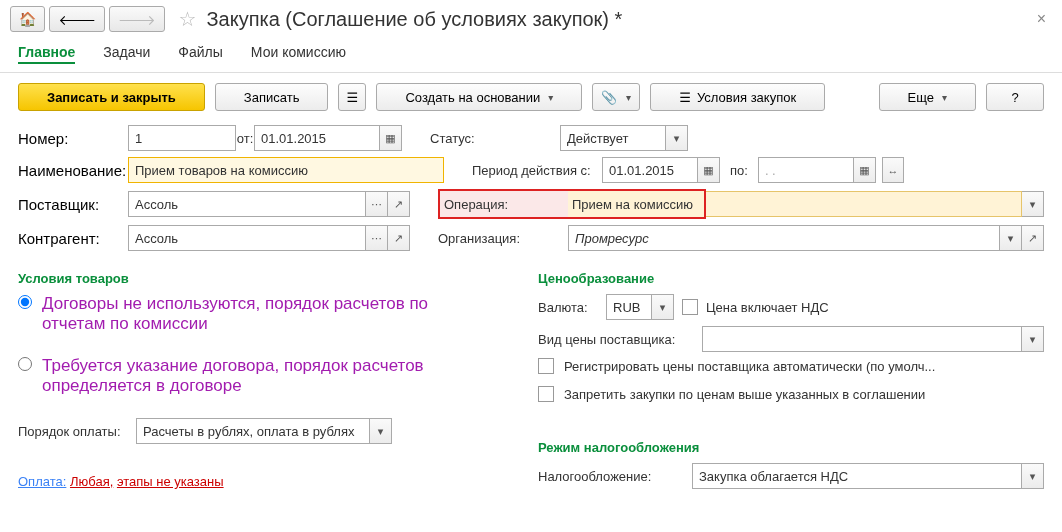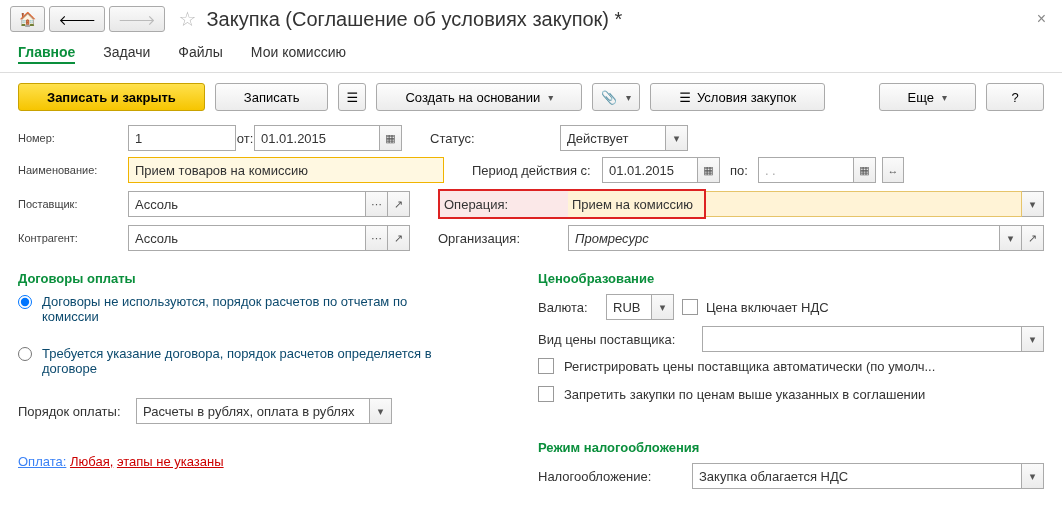--- a/index.html
+++ b/index.html
@@ -15,37 +15,37 @@
 .tab.active { color: #0a8f3c; border-bottom: 2px solid #0a8f3c; font-weight: bold; }
 .actions { display: flex; align-items: center; gap: 10px; padding: 10px 18px; }
 .btn { border: 1px solid #aaa; background: linear-gradient(#fdfdfd,#ececec); border-radius: 3px; height: 28px; padding: 0 28px; display: inline-flex; align-items: center; justify-content: center; cursor: pointer; font-size: 13px; }
 .btn-primary { background: linear-gradient(#ffe14d,#f6c500); border-color: #c9a200; font-weight: bold; }
 .btn-caret::after { content: '▾'; margin-left: 8px; font-size: 10px; color: #555; }
 .btn-more { margin-left: auto; }
 .btn-help { width: 32px; }
 .icon-sq { width: 28px; padding:0; }
 .form { padding: 4px 18px 0 18px; }
 .row { display: flex; align-items: center; margin-bottom: 6px; gap: 0; }
-.lbl { width: 110px; color: #404040; font-size: 11px; }
+.lbl { width: 110px; color: #000000; font-size: 15px; }
 .colgap { width: 28px; }
 .inp { border: 1px solid #aaa; height: 26px; padding: 2px 6px; font-size: 13px; background: #fff; display: inline-flex; align-items: center; }
 .inp.sm { width: 108px; }
 .inp.date { width: 126px; }
 .inp.wide { width: 316px; }
 .inp.hl { border: 1px solid #f0b400; background: #fff8e1; }
 .pair { display: flex; }
 .ibtn { width: 22px; height: 26px; border: 1px solid #aaa; border-left: none; background: linear-gradient(#fafafa,#ececec); display: inline-flex; align-items: center; justify-content: center; font-size: 11px; cursor: pointer; color: #555; }
 .labelR { width: 148px; color: #333; font-size: 13px; }
 .sect { color: #0a8f3c; font-weight: bold; font-size: 13px; padding: 14px 0 8px 0; }
 .cols { display: flex; padding: 0 18px 10px 18px; gap: 10px; }
 .colL { flex: 0 0 510px; }
 .colR { flex: 1; }
 .radio-row { display: flex; align-items: flex-start; gap: 10px; margin-bottom: 22px; }
 .radio { width: 14px; height: 14px; margin-top: 1px; cursor: pointer; }
-.radio-lbl { font-size: 13px; color: #0c4a6e; max-width: 420px; }
+.radio-lbl { font-size: 17px; color: #a21caf; max-width: 420px; }
 .cb-row { display: flex; align-items: center; gap: 10px; margin-bottom: 8px; }
 .cb { width: 16px; height: 16px; border: 1px solid #999; background: #fff; cursor: pointer; }
 .link { text-decoration: underline; cursor: pointer; }
 .link-blue { color: #3b82f6; }
 .link-red { color: #c00; }
 .op-row-left { display:flex; align-items:center; background:#fbe8e8; border:2px solid #d22; border-right:none; height:30px; width:130px; padding-left:4px; }
 .op-row-right { display:flex; align-items:center; background:#fff3d6; border:2px solid #d22; border-left:none; height:30px; width:138px; padding-left:4px; }
 .op-ext { display:flex; align-items:center; background:#fff3d6; border:1px solid #e6c46a; border-left:none; height:26px; flex:1; }
 </style>
 </head>
@@ -143,21 +143,21 @@
     <span class="pair" style="flex:1;">
       <span class="inp" style="flex:1;font-style:italic;">Промресурс</span>
       <span class="ibtn">▾</span>
       <span class="ibtn">↗</span>
     </span>
   </div>
 </div>
 
 <div class="cols">
   <div class="colL">
-    <div class="sect">Договоры оплаты</div>
+    <div class="sect">Условия товаров</div>
     <div class="radio-row">
       <input type="radio" class="radio" checked="" style="">
       <span class="radio-lbl">Договоры не используются, порядок расчетов по отчетам по комиссии</span>
     </div>
     <div class="radio-row" style="">
       <input type="radio" class="radio" style="">
       <span class="radio-lbl">Требуется указание договора, порядок расчетов определяется в договоре</span>
     </div>
     <div class="row">
       <span style="width:118px;">Порядок оплаты:</span>

